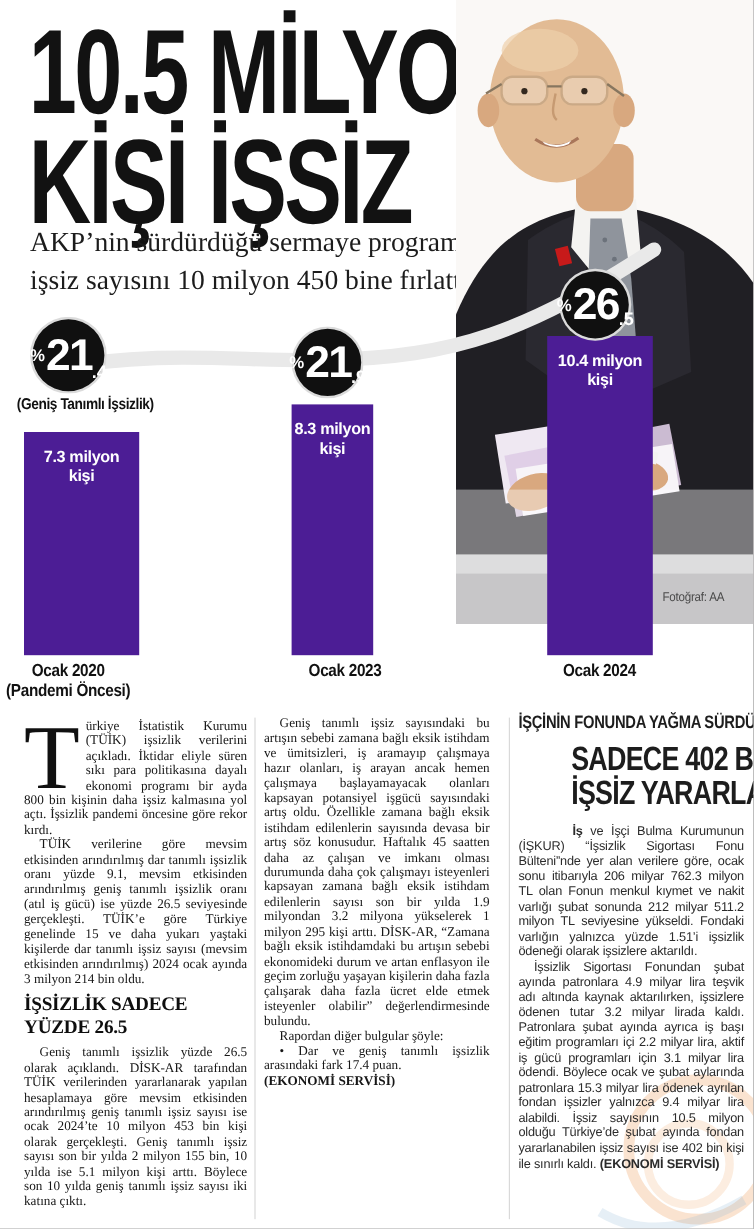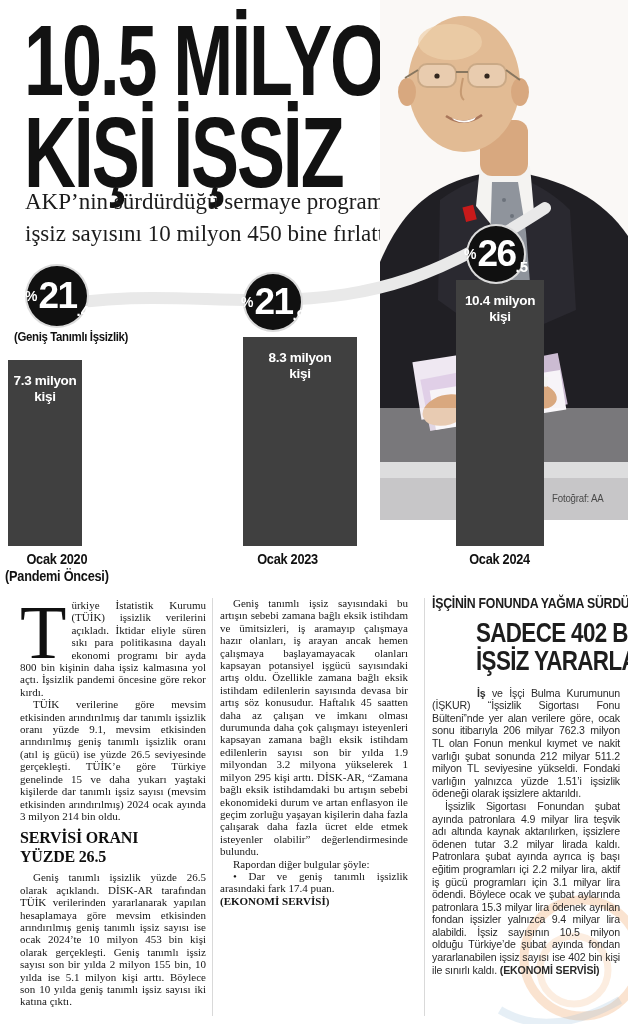--- a/index.html
+++ b/index.html
@@ -18,21 +18,21 @@
     transform:scaleX(0.72); transform-origin:left top; line-height:1;
   }
   .hl1 { left:24px; top:10px; font-size:100px; }
   .hl2 { left:24px; top:102px; font-size:100px; }
   .subtitle {
     left:25px; top:186px; width:400px; font-size:23px; line-height:32px;
     color:#1c1c1c;
   }
 
   
-  .bar { background:#404040; z-index:3; }
+  .bar { background:#4c1d95; z-index:3; }
   .bar-label {
     position:absolute; left:0; right:0; top:13px; text-align:center;
     font-family:"Liberation Sans", sans-serif; font-weight:700;
     font-size:13.5px; line-height:16px; color:#ffffff; letter-spacing:-0.3px;
   }
   .pct-circle {
     border-radius:50%; background:#101010; z-index:4; color:#fff;
     display:flex; align-items:center; justify-content:center;
     font-family:"Liberation Sans", sans-serif; font-weight:700;
     border:2px solid rgba(255,255,255,0.85);
@@ -176,27 +176,27 @@
     <span class="pct-dec">.9</span>
   </div>
   <div class="abs pct-circle" style="left:466px; top:224px; width:60px; height:60px;">
     <span class="pct-sym">%</span>
     <span class="pct-whole">26</span>
     <span class="pct-dec">.5</span>
   </div>
 
   <div class="abs chart-note">(Geniş Tanımlı İşsizlik)</div>
 
-  <div class="abs bar" style="left:8px; top:360px; width:74px; height:186px;">
+  <div class="abs bar" style="left:20px; top:360px; width:96px; height:186px;">
     <div class="bar-label">
       <div>7.3 milyon</div>
       <div>kişi</div>
     </div>
   </div>
-  <div class="abs bar" style="left:243px; top:337px; width:114px; height:209px;">
+  <div class="abs bar" style="left:243px; top:337px; width:68px; height:209px;">
     <div class="bar-label">
       <div>8.3 milyon</div>
       <div>kişi</div>
     </div>
   </div>
   <div class="abs bar" style="left:456px; top:280px; width:88px; height:266px;">
     <div class="bar-label">
       <div>10.4 milyon</div>
       <div>kişi</div>
     </div>
@@ -218,21 +218,21 @@
   <div class="abs colrule" style="left:212px;"></div>
   <div class="abs colrule" style="left:424px;"></div>
 
   <div class="abs col" style="left:20px; top:599px; width:186px;">
     <p>
       <span class="dropcap">T</span>
       <span>ürkiye İstatistik Kurumu (TÜİK) işsizlik verilerini açıkladı. İktidar eliyle süren sıkı para politikasına dayalı ekonomi programı bir ayda 800 bin kişinin daha işsiz kalmasına yol açtı. İşsizlik pandemi öncesine göre rekor kırdı.</span>
     </p>
     <p class="ind">TÜİK verilerine göre mevsim etkisinden arındırılmış dar tanımlı işsizlik oranı yüzde 9.1, mevsim etkisinden arındırılmış geniş tanımlı işsizlik oranı (atıl iş gücü) ise yüzde 26.5 seviyesinde gerçekleşti. TÜİK’e göre Türkiye genelinde 15 ve daha yukarı yaştaki kişilerde dar tanımlı işsiz sayısı (mevsim etkisinden arındırılmış) 2024 ocak ayında 3 milyon 214 bin oldu.</p>
     <p class="subhead">
-      <span>SERVİSİ ORANI</span><br>
+      <span>İŞSİZLİK SADECE</span><br>
       <span>YÜZDE 26.5</span>
     </p>
     <p class="ind">Geniş tanımlı işsizlik yüzde 26.5 olarak açıklandı. DİSK-AR tarafından TÜİK verilerinden yararlanarak yapılan hesaplamaya göre mevsim etkisinden arındırılmış geniş tanımlı işsiz sayısı ise ocak 2024’te 10 milyon 453 bin kişi olarak gerçekleşti. Geniş tanımlı işsiz sayısı son bir yılda 2 milyon 155 bin, 10 yılda ise 5.1 milyon kişi arttı. Böylece son 10 yılda geniş tanımlı işsiz sayısı iki katına çıktı.</p>
   </div>
 
   <div class="abs col" style="left:220px; top:597px; width:188px;">
     <p class="ind">Geniş tanımlı işsiz sayısındaki bu artışın sebebi zamana bağlı eksik istihdam ve ümitsizleri, iş aramayıp çalışmaya hazır olanları, iş arayan ancak hemen çalışmaya başlayamayacak olanları kapsayan potansiyel işgücü sayısındaki artış oldu. Özellikle zamana bağlı eksik istihdam edilenlerin sayısında devasa bir artış söz konusudur. Haftalık 45 saatten daha az çalışan ve imkanı olması durumunda daha çok çalışmayı isteyenleri kapsayan zamana bağlı eksik istihdam edilenlerin sayısı son bir yılda 1.9 milyondan 3.2 milyona yükselerek 1 milyon 295 kişi arttı. DİSK-AR, “Zamana bağlı eksik istihdamdaki bu artışın sebebi ekonomideki durum ve artan enflasyon ile geçim zorluğu yaşayan kişilerin daha fazla çalışarak daha fazla ücret elde etmek isteyenler olabilir” değerlendirmesinde bulundu.</p>
     <p class="ind">Rapordan diğer bulgular şöyle:</p>
     <p class="ind">• Dar ve geniş tanımlı işsizlik arasındaki fark 17.4 puan.</p>
     <p class="sign" style="text-align:left;">(EKONOMİ SERVİSİ)</p>

